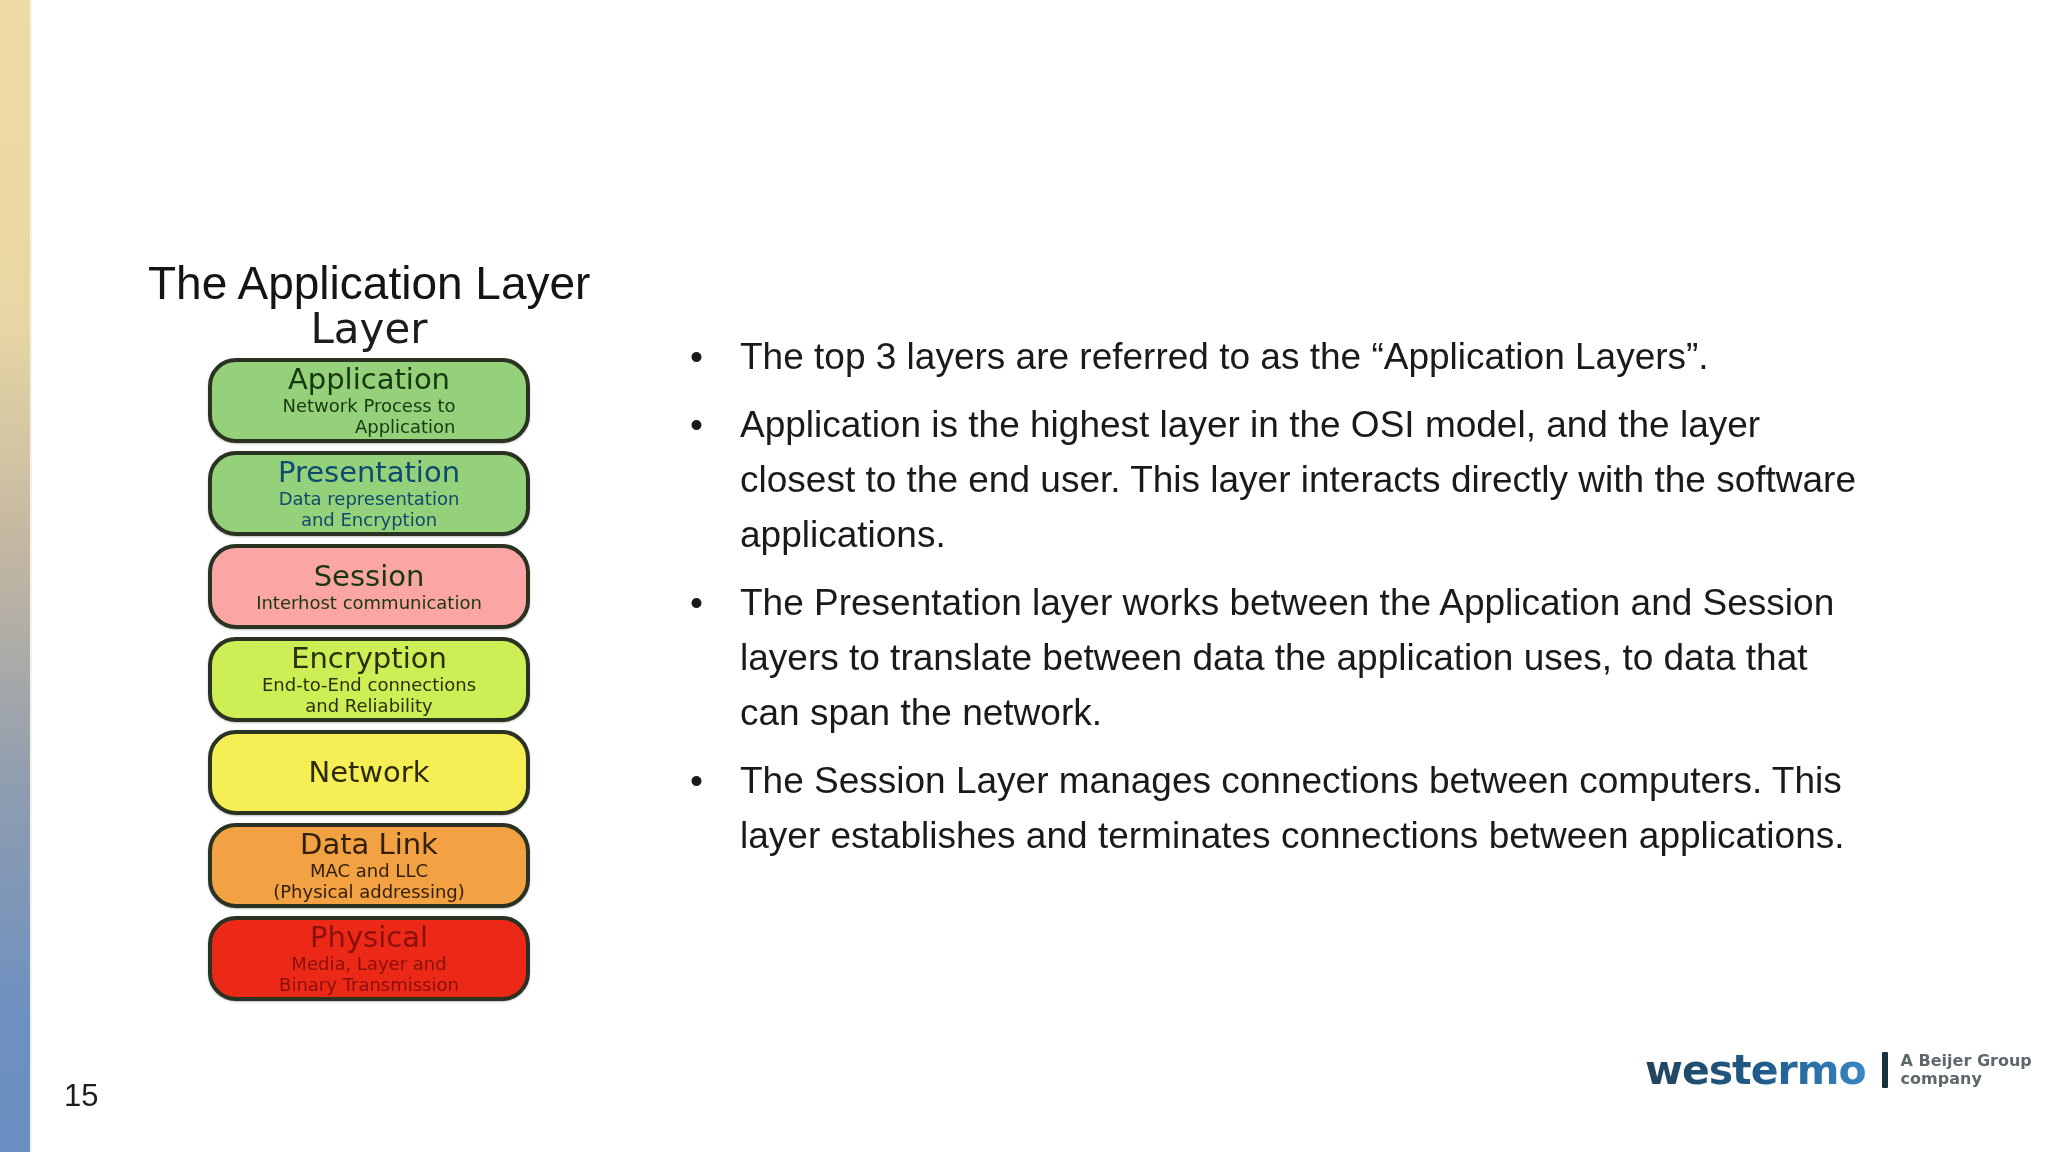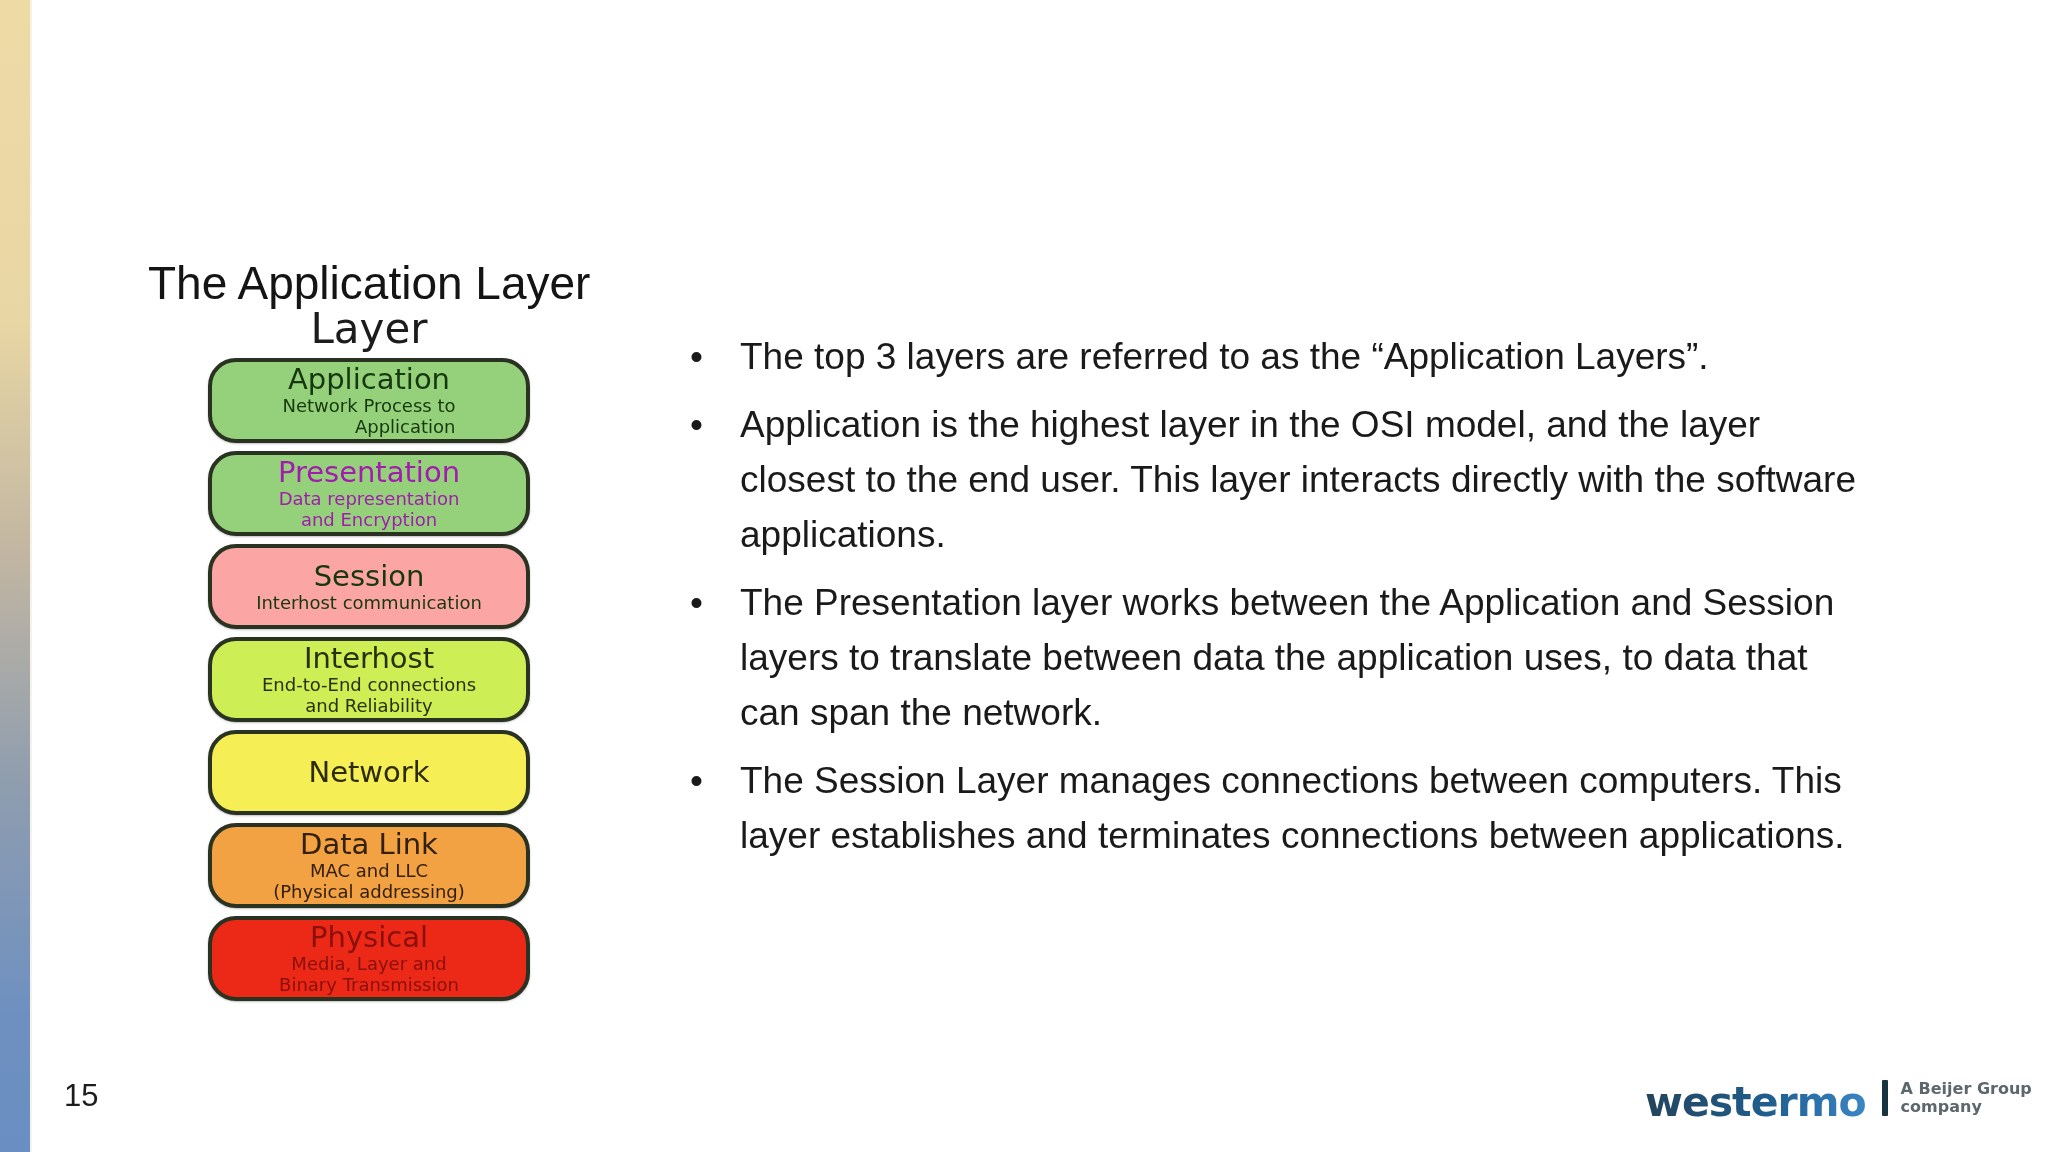--- a/index.html
+++ b/index.html
@@ -76,22 +76,22 @@
     position: absolute; left: 2px; top: 0;
     font-size: 37px; color: #1a1a1a;
   }
 
   
   .page-number {
     position: absolute; left: 64px; top: 1078px;
     font-size: 31px; color: #1c1c1c;
   }
   .footer-logo {
-    position: absolute; left: 1645px; top: 1080px;
-    display: flex; 
+    position: absolute; left: 1645px; top: 1048px;
+    display: flex; align-items: center;
   }
   .logo-word {
     font-family: "DejaVu Sans", sans-serif;
     font-weight: bold;
     font-size: 41px; line-height: 44px;
     letter-spacing: -1px;
     background: linear-gradient(90deg, #23445c 0%, #1f5d8d 55%, #3a86c6 100%);
     -webkit-background-clip: text;
     background-clip: text;
     color: transparent;
@@ -120,31 +120,31 @@
   <h2 class="subtitle">The Application Layer</h2>
 
   <div class="diagram-header">Layer</div>
 
   <div class="diagram">
     <div class="layer-box" style="background: rgb(149, 209, 123); color: rgb(23, 56, 15); text-align: right;">
       <div class="layer-name">Application</div>
       <div class="layer-desc">Network Process to
 Application</div>
     </div>
-    <div class="layer-box" style="background: rgb(149, 209, 123); color: #a21caf;">
+    <div class="layer-box" style="background: rgb(149, 209, 123); color: #0c4a6e;">
       <div class="layer-name">Presentation</div>
       <div class="layer-desc">Data representation
 and Encryption</div>
     </div>
     <div class="layer-box" style="background: #fca5a5; color: rgb(23, 56, 15);">
       <div class="layer-name">Session</div>
       <div class="layer-desc">Interhost communication</div>
     </div>
     <div class="layer-box" style="background: rgb(205, 238, 85); color: rgb(39, 48, 9);">
-      <div class="layer-name">Interhost</div>
+      <div class="layer-name">Encryption</div>
       <div class="layer-desc">End-to-End connections
 and Reliability</div>
     </div>
     <div class="layer-box" style="background: rgb(246, 238, 85); color: rgb(45, 42, 8);">
       <div class="layer-name">Network</div>
     </div>
     <div class="layer-box" style="background: rgb(242, 162, 67); color: rgb(51, 32, 10);">
       <div class="layer-name">Data Link</div>
       <div class="layer-desc">MAC and LLC
 (Physical addressing)</div>

